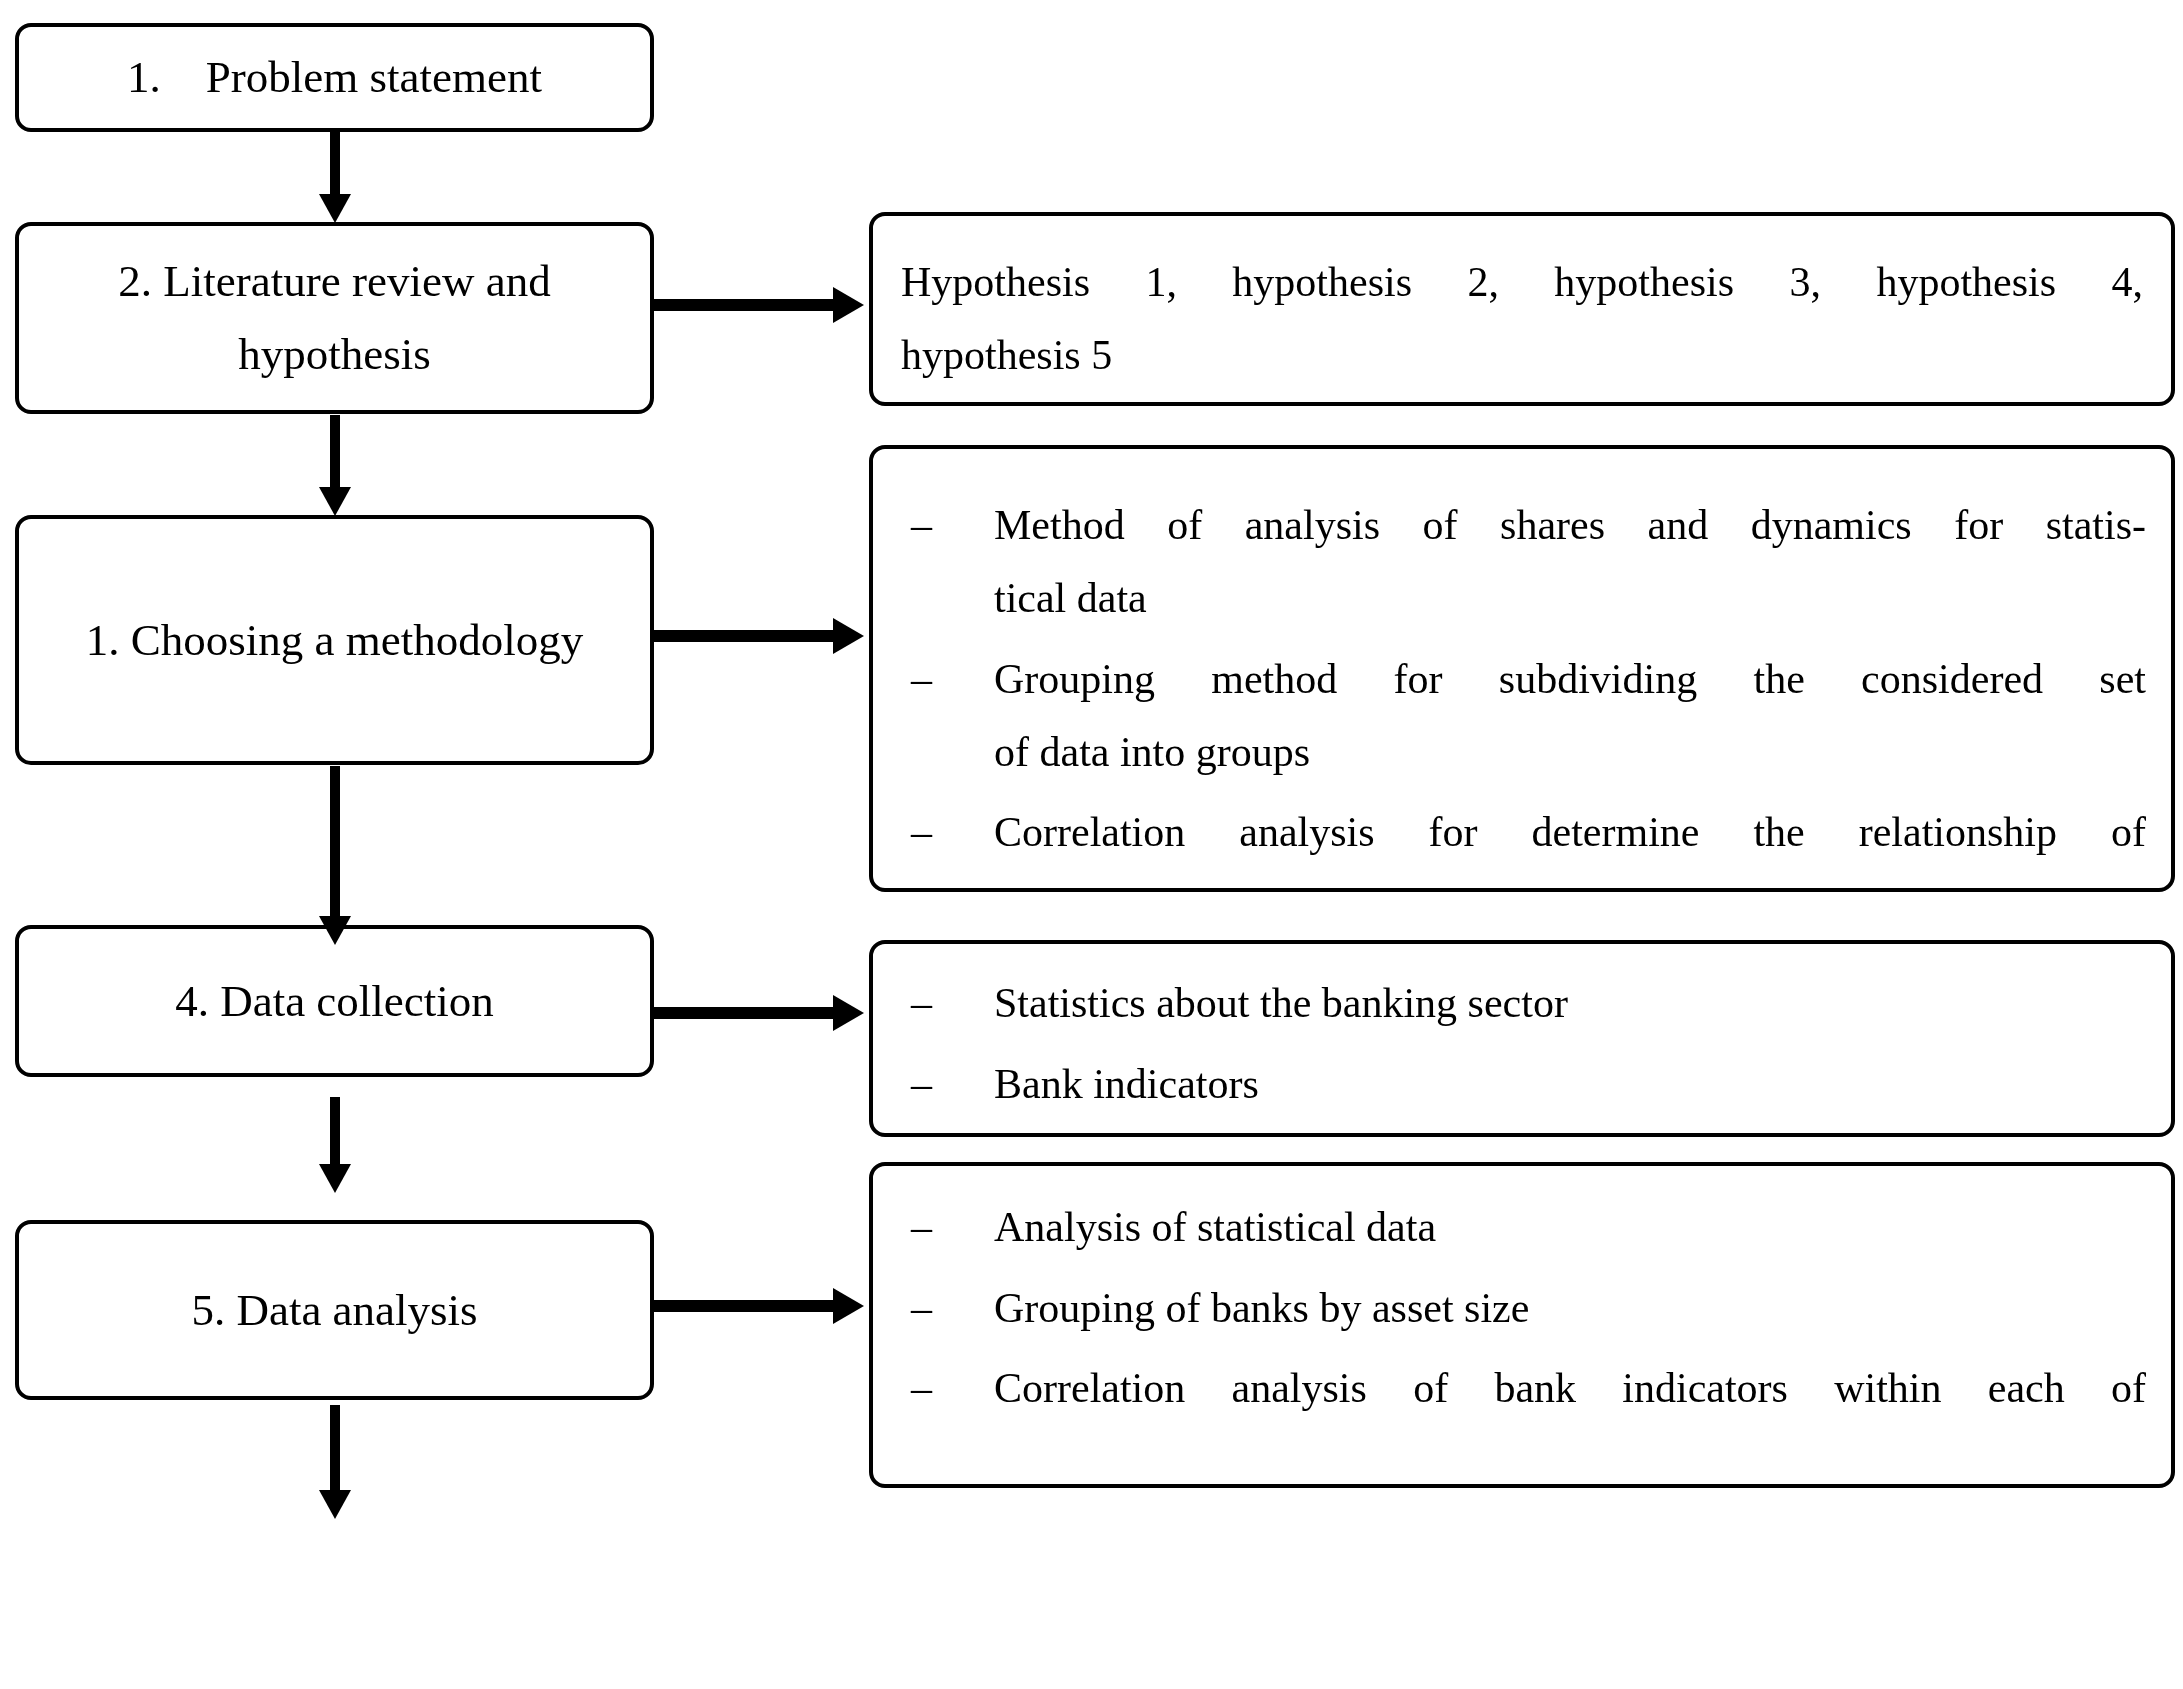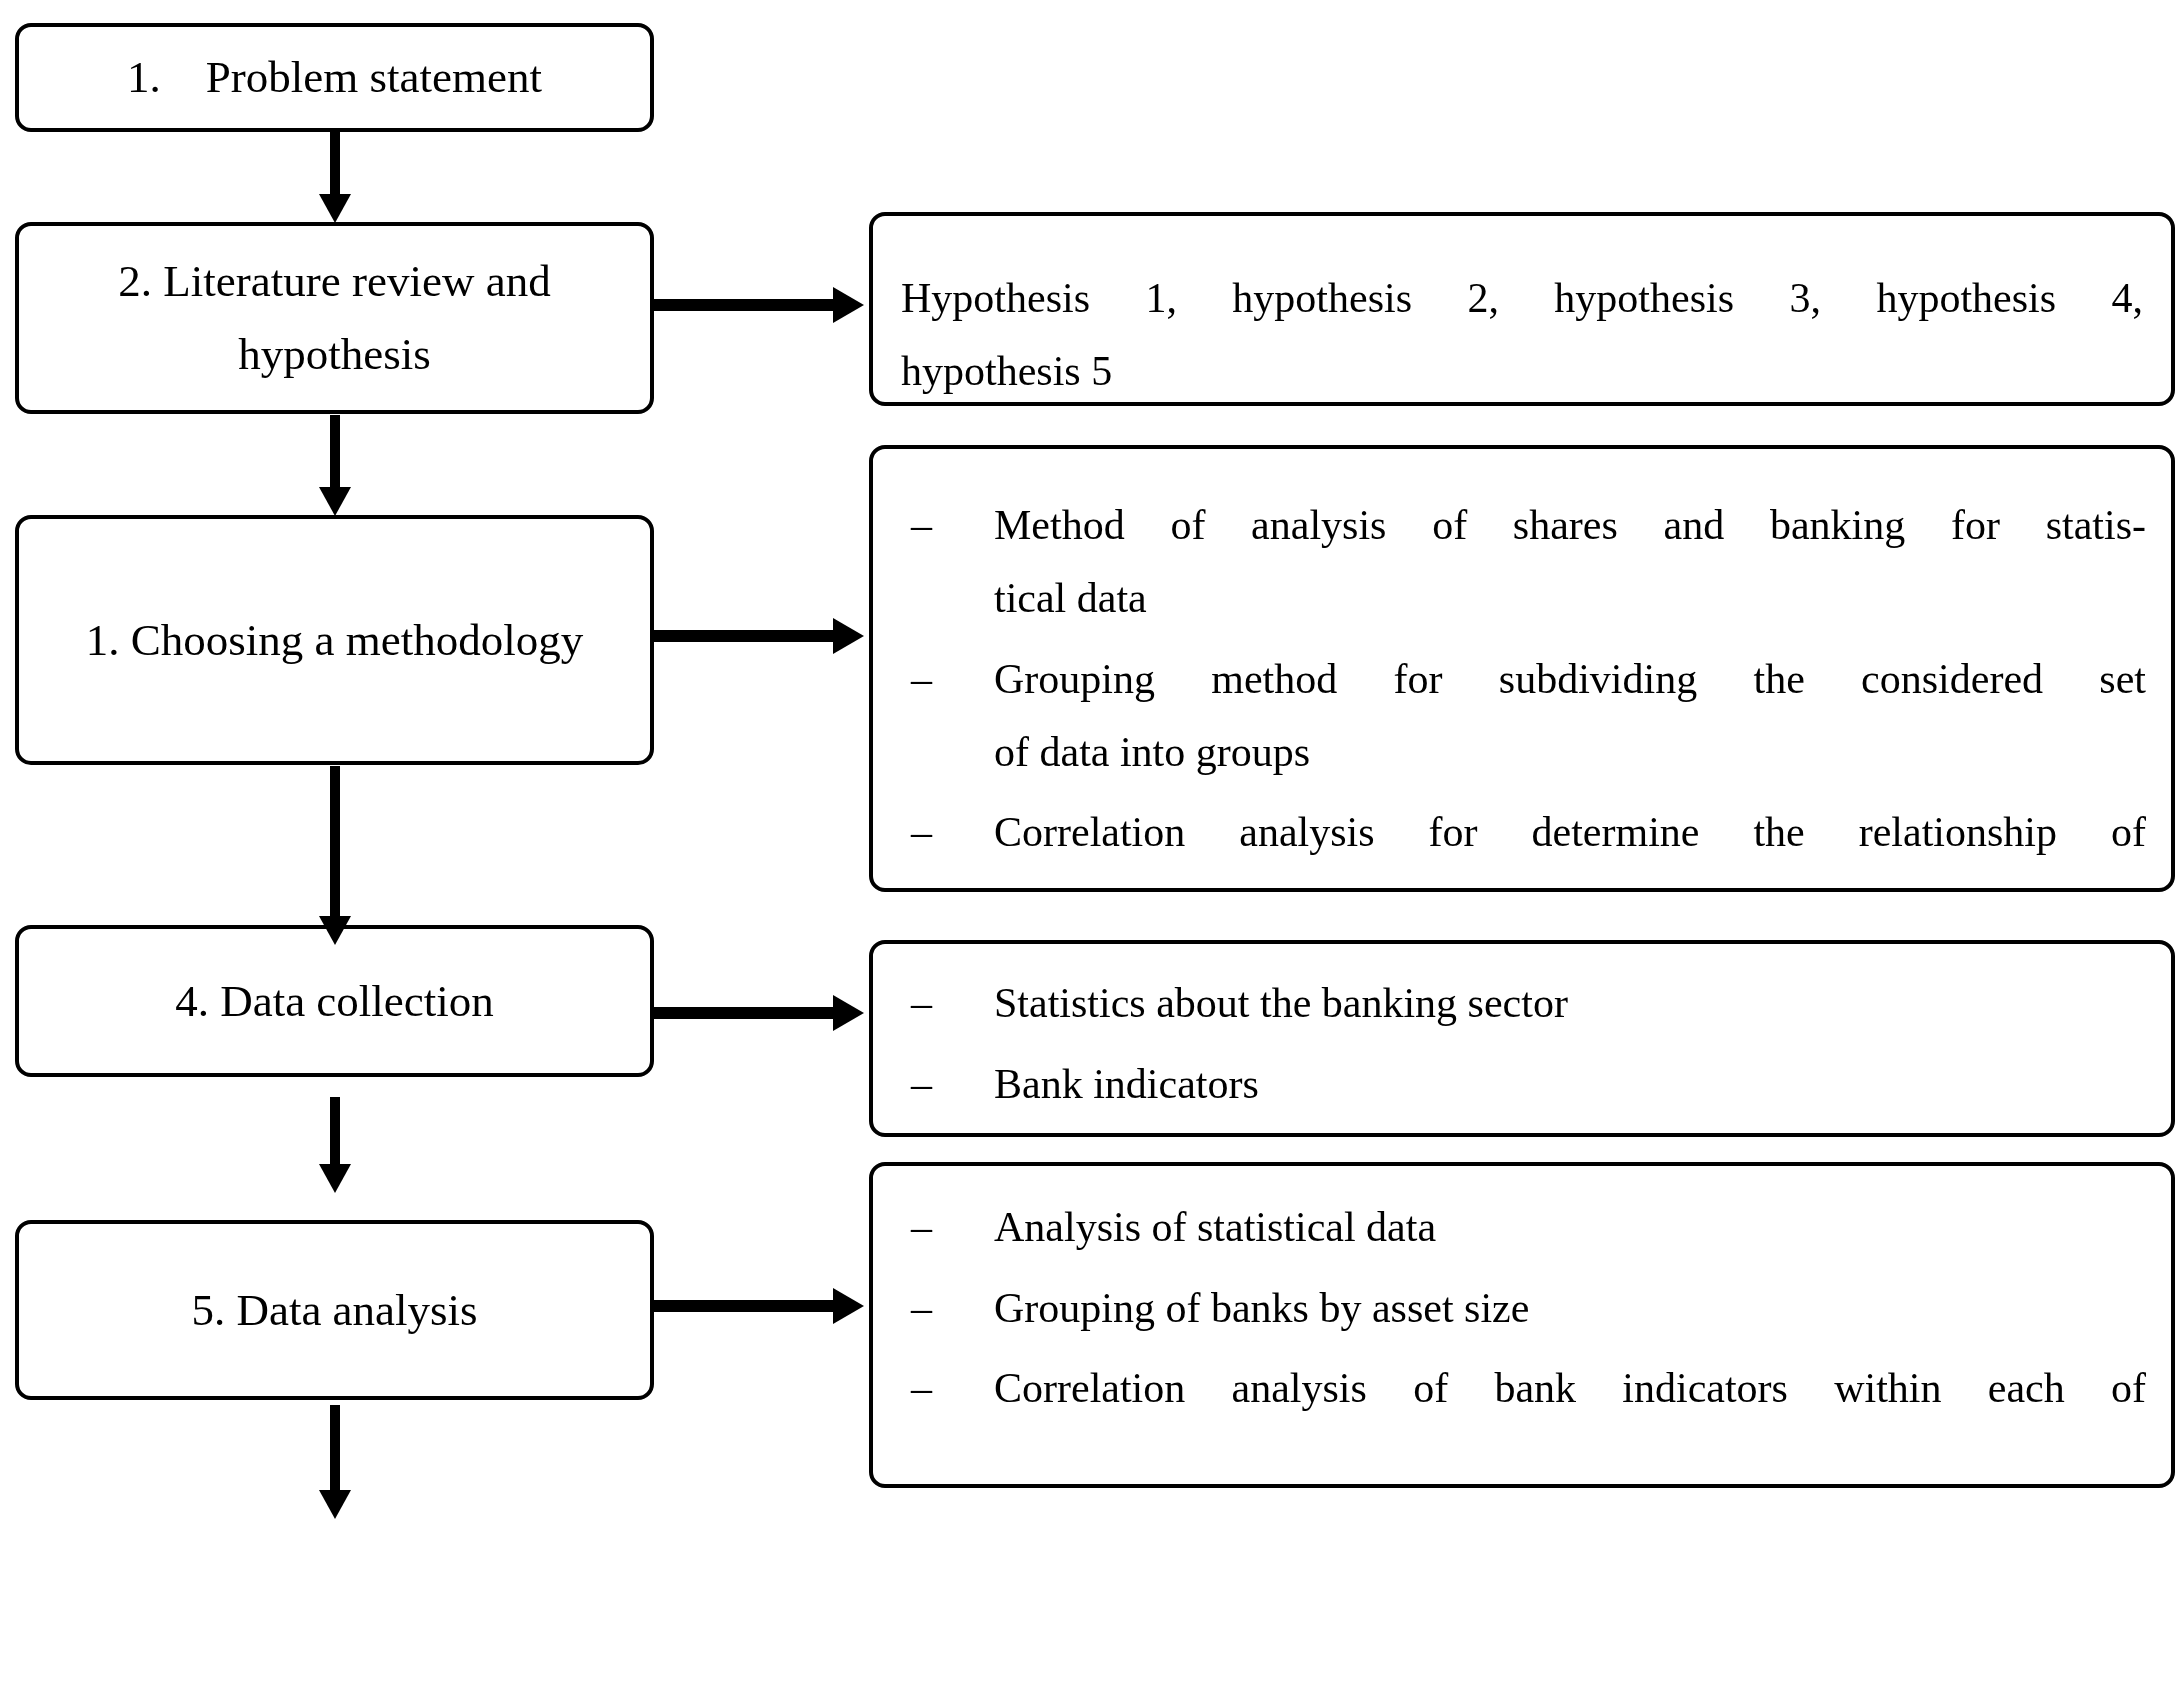--- a/index.html
+++ b/index.html
@@ -125,30 +125,30 @@
 
   <div class="box lbox" style="top:925px; height:152px;">
     <div class="lline">4. Data collection</div>
   </div>
 
   <div class="box lbox" style="top:1220px; height:180px;font-family:Liberation Serif, serif;">
     <div class="lline">5. Data analysis</div>
   </div>
 
 
-  <div class="box rbox" style="top:212px; height:194px; padding:46px 28px 0 28px;">
+  <div class="box rbox" style="top:212px; height:194px; padding:30px 28px 0 28px;">
     <div class="rline fill">Hypothesis 1, hypothesis 2, hypothesis 3, hypothesis 4,</div>
     <div class="rline">hypothesis 5</div>
   </div>
 
   <div class="box rbox" style="top:445px; height:447px; padding:40px 25px 0 38px;">
     <div class="bullet">
       <div class="dash">–</div>
       <div class="btext">
-        <div class="rline fill">Method of analysis of shares and banking for statis-</div>
+        <div class="rline fill">Method of analysis of shares and dynamics for statis-</div>
         <div class="rline">tical data</div>
       </div>
     </div>
     <div class="bullet gap">
       <div class="dash">–</div>
       <div class="btext">
         <div class="rline fill">Grouping method for subdividing the considered set</div>
         <div class="rline">of data into groups</div>
       </div>
     </div>

